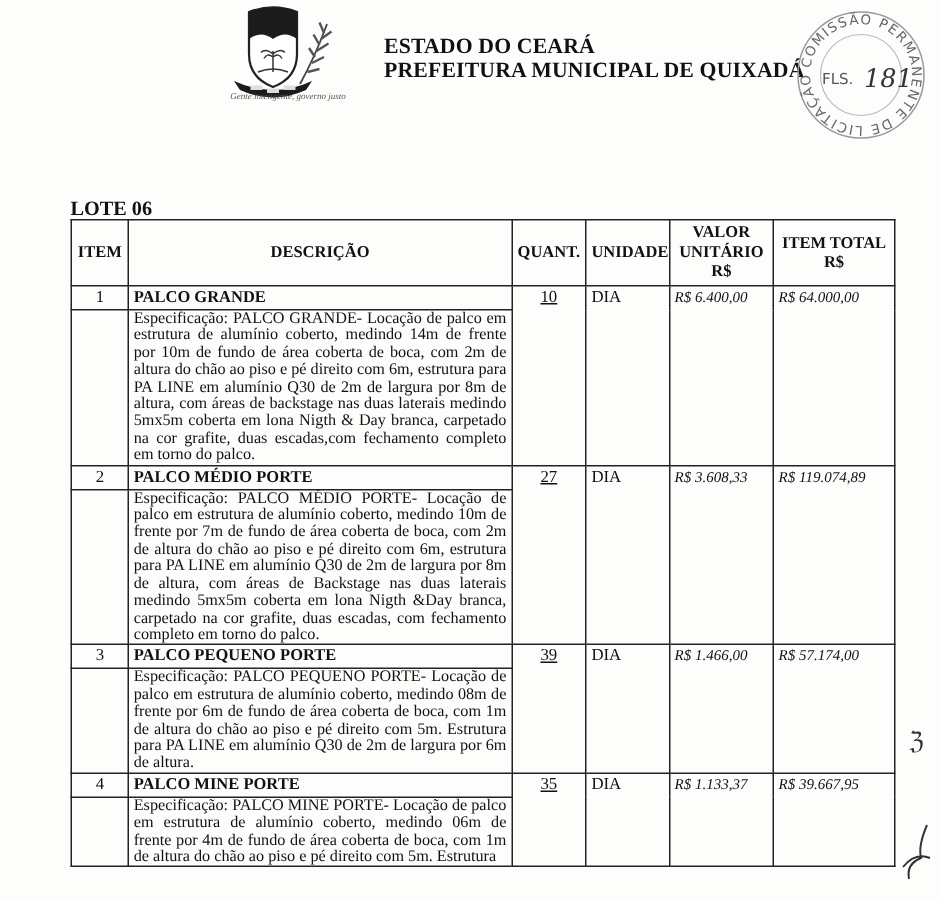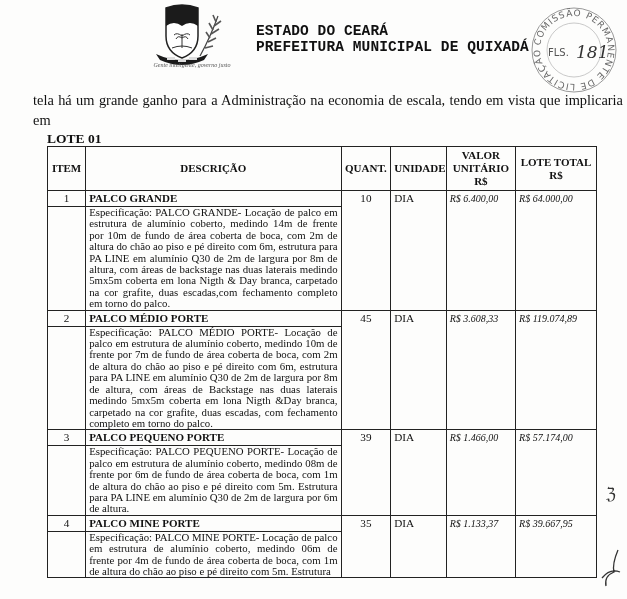--- a/index.html
+++ b/index.html
@@ -2,21 +2,21 @@
 <html><head>
 <meta charset="utf-8">
 <style>
   html, body { margin: 0; padding: 0; }
   body {
     width: 627px; height: 599px; overflow: hidden; position: relative;
     background: #fdfdfc; font-family: "Liberation Serif", "DejaVu Serif", serif; color: #111;
   }
   .logo { position: absolute; left: 148px; top: 2px; width: 90px; height: 72px; }
   .logo-motto { position: absolute; left: 142px; top: 62px; width: 100px; font-size: 6px; font-style: italic; color: #555; text-align: center; }
-  .header-text { position: absolute; left: 256px; top: 23px; font-weight: bold; line-height: 16px; font-family: Liberation Mono, monospace; }
+  .header-text { position: absolute; left: 256px; top: 23px; font-weight: bold; line-height: 16px; }
   .header-text div { font-size: 14.5px; letter-spacing: 0.1px; }
   .header-text .italic { font-style: italic; }
   .stamp { position: absolute; left: 528px; top: 4px; width: 92px; height: 92px; }
   .intro {
     position: absolute; left: 33px; top: 90px; width: 590px;
     font-size: 14.4px; line-height: 20px; text-align: justify; text-align-last: justify;
   }
   .intro p { margin: 0; }
   .intro p.last { text-align-last: left; }
   .lote { position: absolute; left: 47px; top: 131px; font-weight: bold; font-size: 13.5px; }
@@ -27,21 +27,21 @@
   table.items td, table.items th { border: 1px solid #222; padding: 0 3px; vertical-align: top; }
   table.items th { font-weight: bold; font-size: 11px; text-align: center; vertical-align: middle; height: 43px; line-height: 13px; }
   .col-item { width: 33px; }
   .col-desc { width: 221px; }
   .col-qty { width: 43px; }
   .col-unit { width: 48px; }
   .col-vu { width: 60px; }
   .col-vt { width: 70px; }
   td.item-no { text-align: center; height: 15px; line-height: 15px; }
   td.item-title { font-weight: bold; font-size: 11px; height: 15px; line-height: 15px; }
-  td.qty { text-align: center; line-height: 15px; padding-top: 3px; }
+  td.qty { text-align: center; line-height: 15px; padding-top: 3px; text-decoration: underline; }
   td.unit { line-height: 15px; padding-top: 3px; }
   td.money { line-height: 15px; padding-top: 3px; white-space: nowrap; font-size: 10px; font-style: italic; }
   td.spec { text-align: justify; line-height: 11.4px; font-size: 10.8px; padding: 1px 3px 1px 3px; margin-left: 42px; }
   .margin-mark { position: absolute; font-family: "DejaVu Sans", sans-serif; color: #333; }
 </style>
 </head>
 <body>
 
 <div class="logo">
   <svg width="90" height="72" viewBox="0 0 90 72">
@@ -73,63 +73,62 @@
     <circle cx="46" cy="46" r="27" fill="none" stroke="#bbb" stroke-width="0.8"></circle>
     <text font-size="9" fill="#666" font-family="DejaVu Sans, sans-serif" letter-spacing="1">
       <textPath href="#ring" startOffset="2%">COMISSÃO PERMANENTE DE LICITAÇÃO</textPath>
     </text>
     <text x="20" y="52" font-size="10" fill="#555" font-family="DejaVu Sans, sans-serif">FLS.</text>
     <text x="48" y="54" font-size="17" fill="#333" font-style="italic" font-family="DejaVu Serif, serif">181</text>
   </svg>
 </div>
 
 <div class="intro">
-  <p>tela há um grande ganho para a Administração na economia de escala, tendo em vista que implicaria em</p>
 </div>
 
-<div class="lote">LOTE 01</div>
+<div class="lote">LOTE 06</div>
 
 <table class="items">
   <colgroup>
     <col class="col-item">
       <col class="col-desc">
       <col class="col-qty">
       <col class="col-unit">
       <col class="col-vu">
       <col class="col-vt">
   </colgroup>
   <thead>
     <tr>
       <th>ITEM</th>
       <th>DESCRIÇÃO</th>
       <th>QUANT.</th>
       <th>UNIDADE</th>
       <th>VALOR UNITÁRIO R$</th>
-      <th>LOTE TOTAL R$</th>
+      <th>ITEM TOTAL R$</th>
     </tr>
   </thead>
   <tbody>
 
     <tr>
       <td class="item-no">1</td>
       <td class="item-title">PALCO GRANDE</td>
       <td class="qty" rowspan="2">10</td>
       <td class="unit" rowspan="2">DIA</td>
       <td class="money" rowspan="2">R$ 6.400,00</td>
       <td class="money" rowspan="2">R$ 64.000,00</td>
     </tr>
     <tr>
       <td></td>
       <td class="spec">Especificação: PALCO GRANDE- Locação de palco em estrutura de alumínio coberto, medindo 14m de frente por 10m de fundo de área coberta de boca, com 2m de altura do chão ao piso e pé direito com 6m, estrutura para PA LINE em alumínio Q30 de 2m de largura por 8m de altura, com áreas de backstage nas duas laterais medindo 5mx5m coberta em lona Nigth &amp; Day branca, carpetado na cor grafite, duas escadas,com fechamento completo em torno do palco.</td>
     </tr>
 
     <tr>
       <td class="item-no">2</td>
       <td class="item-title">PALCO MÉDIO PORTE</td>
-      <td class="qty" rowspan="2">45</td>
+      <td class="qty" rowspan="2">27</td>
       <td class="unit" rowspan="2">DIA</td>
       <td class="money" rowspan="2">R$ 3.608,33</td>
       <td class="money" rowspan="2">R$ 119.074,89</td>
     </tr>
     <tr>
       <td></td>
       <td class="spec">Especificação: PALCO MÉDIO PORTE- Locação de palco em estrutura de alumínio coberto, medindo 10m de frente por 7m de fundo de área coberta de boca, com 2m de altura do chão ao piso e pé direito com 6m, estrutura para PA LINE em alumínio Q30 de 2m de largura por 8m de altura, com áreas de Backstage nas duas laterais medindo 5mx5m coberta em lona Nigth &amp;Day branca, carpetado na cor grafite, duas escadas, com fechamento completo em torno do palco.</td>
     </tr>
 
     <tr>

